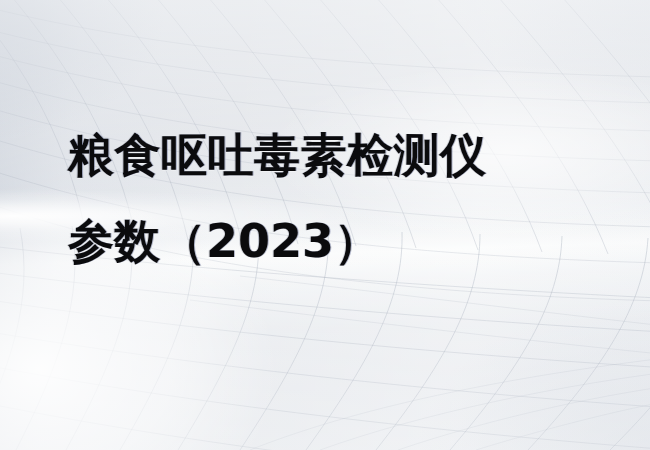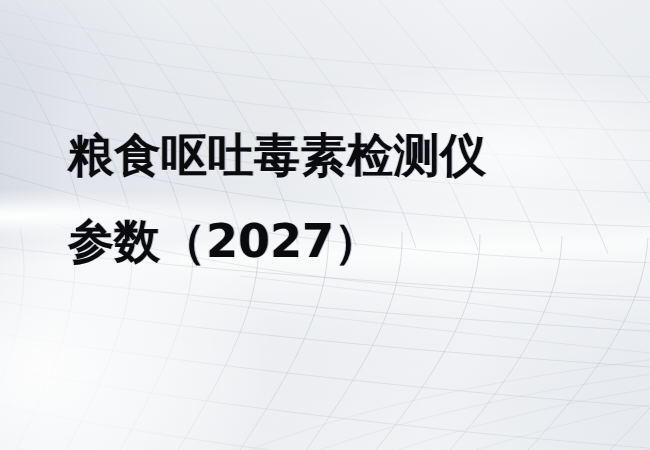--- a/index.html
+++ b/index.html
@@ -207,16 +207,16 @@
 
     <rect x="0" y="0" width="650" height="450" fill="url(#fadeV)"></rect>
   </svg>
 
   <div class="bg-layer bg-streak"></div>
   <div class="bg-layer bg-streak2"></div>
   <div class="bg-layer bg-ll"></div>
 
   <div class="title-block">
     <div class="title-line line-1">粮食呕吐毒素检测仪</div>
-    <div class="title-line line-2">参数（2027）</div>
+    <div class="title-line line-2">参数（2023）</div>
   </div>
 
 </div>
 
 </body></html>

